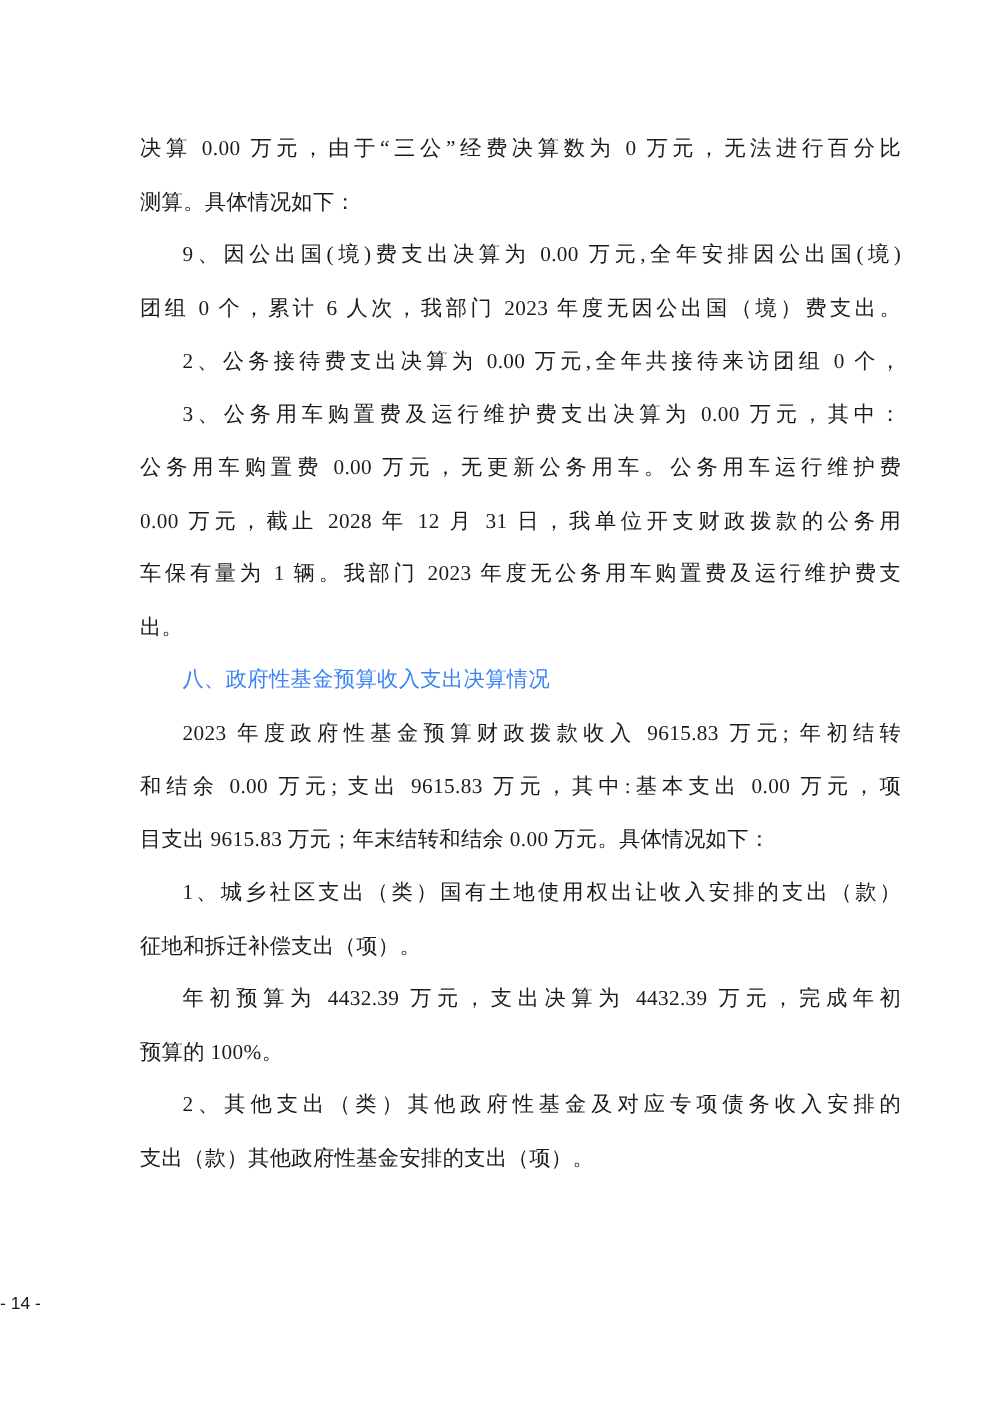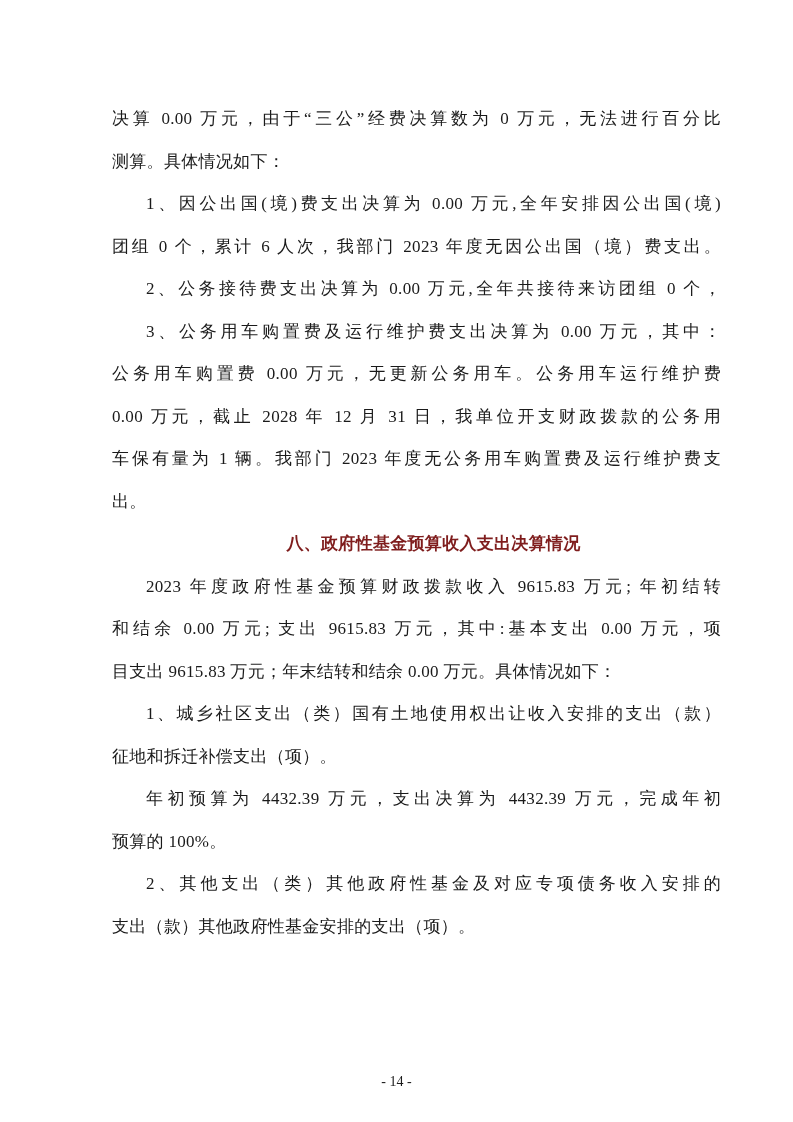--- a/index.html
+++ b/index.html
@@ -31,44 +31,41 @@
     margin-left: 40px;
   }
   .fill {
     text-align: justify;
     text-align-last: justify;
   }
   .indent {
     text-indent: 2em;
   }
   .bold {
-    font-weight: 700;
-    color: #7f1d1d;
-    text-align: center;
+    font-weight: 400;
+    color: #3b82f6;
   }
   .footer {
     position: absolute;
     top: 1034px;
     left: 0;
     width: 100%;
-    text-align: center;
     font-size: 14px;
-    font-family: Liberation Serif, serif;
+    font-family: Liberation Sans, sans-serif;
     color: #1a1a1a;
-    margin-top: 40px;
   }
 </style>
 </head>
 <body>
 
 <div class="page">
   <div class="content">
     <div class="line fill">决算 0.00 万元，由于“三公”经费决算数为 0 万元，无法进行百分比</div>
     <div class="line">测算。具体情况如下：</div>
-    <div class="line fill indent">1、因公出国(境)费支出决算为 0.00 万元,全年安排因公出国(境)</div>
+    <div class="line fill indent">9、因公出国(境)费支出决算为 0.00 万元,全年安排因公出国(境)</div>
     <div class="line fill">团组 0 个，累计 6 人次，我部门 2023 年度无因公出国（境）费支出。</div>
     <div class="line fill indent">2、公务接待费支出决算为 0.00 万元,全年共接待来访团组 0 个，</div>
     <div class="line fill indent">3、公务用车购置费及运行维护费支出决算为 0.00 万元，其中：</div>
     <div class="line fill">公务用车购置费 0.00 万元，无更新公务用车。公务用车运行维护费</div>
     <div class="line fill">0.00 万元，截止 2028 年 12 月 31 日，我单位开支财政拨款的公务用</div>
     <div class="line fill">车保有量为 1 辆。我部门 2023 年度无公务用车购置费及运行维护费支</div>
     <div class="line">出。</div>
     <div class="line indent bold">八、政府性基金预算收入支出决算情况</div>
     <div class="line fill indent">2023 年度政府性基金预算财政拨款收入 9615.83 万元; 年初结转</div>
     <div class="line fill">和结余 0.00 万元; 支出 9615.83 万元，其中:基本支出 0.00 万元，项</div>

